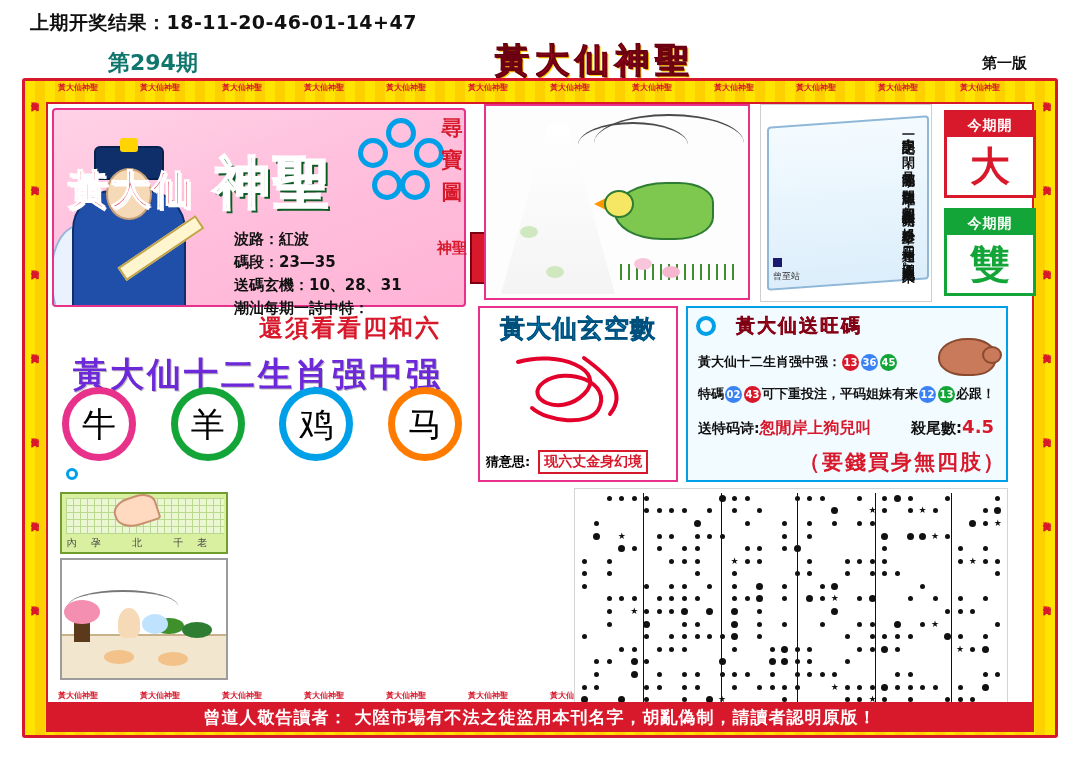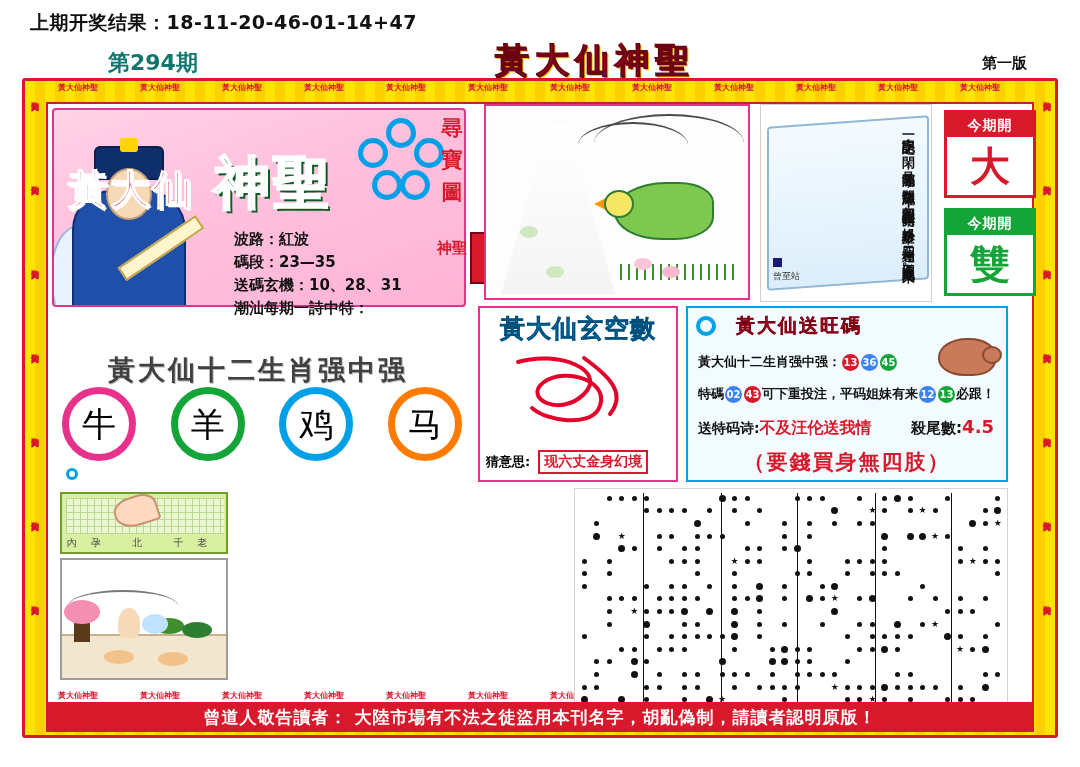--- a/index.html
+++ b/index.html
@@ -119,21 +119,21 @@
     position:absolute;left:234px;top:228px;width:230px;
     font-size:15px;color:#111;line-height:23px;font-weight:bold;
   }
   .bigline{
     position:absolute;left:232px;top:312px;width:236px;
     text-align:center;font-size:24px;font-weight:bold;color:#d8182b;
     letter-spacing:2px;
   }
   .zodiac-title{
     position:absolute;left:52px;top:352px;width:412px;text-align:center;
-    font-size:27px;font-weight:bold;color:#404040;letter-spacing:3px;
+    font-size:34px;font-weight:bold;color:#6d28d9;letter-spacing:3px;
     text-shadow:1px 1px 0 #bbb;
   }
   .zodiac-row{
     position:absolute;left:62px;top:388px;width:400px;height:72px;
     display:flex;justify-content:space-between;align-items:center;
   }
   .zcircle{
     width:74px;height:74px;border-radius:50%;
     border:7px solid #ff7b00;background:#ffffff;
     display:flex;align-items:center;justify-content:center;
@@ -287,21 +287,21 @@
   .ball.g{background:#13a538;}
   .wm-poem{
     position:absolute;left:10px;top:110px;font-size:14px;font-weight:bold;color:#111;
   }
   .wm-poem b{color:#d8182b;font-size:16px;}
   .wm-sha{
     position:absolute;right:12px;top:108px;font-size:15px;font-weight:bold;color:#111;
   }
   .wm-sha b{color:#d8182b;font-size:18px;}
   .wm-bottom{
-    position:absolute;left:0;top:140px;width:318px;text-align:center;
+    position:absolute;left:0;top:140px;width:318px;text-align:right;
     font-size:21px;font-weight:bold;color:#d8182b;letter-spacing:2px;
   }
   .pig{
     position:absolute;right:10px;top:30px;width:54px;height:34px;
     background:#c87a5a;border:2px solid #8b4a2f;border-radius:50% 45% 40% 45%;
   }
   .pig:after{
     content:"";position:absolute;right:-8px;top:6px;width:16px;height:14px;
     background:#c87a5a;border:2px solid #8b4a2f;border-radius:50%;
   }
@@ -458,20 +458,21 @@
       <div class="ring" style="left:44px;top:52px;"></div>
     </div>
   </div>
 
   <div class="infolist">
     <div>波路：紅波</div>
     <div>碼段：23—35</div>
     <div>送碼玄機：10、28、31</div>
     <div>潮汕每期一詩中特：</div>
   </div>
+  <div class="bigline">還須看看四和六</div>
   <div class="zodiac-title">黃大仙十二生肖强中强</div>
   <div class="zodiac-row">
     <div class="zcircle c1">
         <span class="zanimal">牛</span>
       </div>
     <div class="zcircle c2">
         <span class="zanimal">羊</span>
       </div>
     <div class="zcircle c3">
         <span class="zanimal">鸡</span>
@@ -542,21 +543,21 @@
 
     <div class="wm-line" style="top:40px;">
       <span>黃大仙十二生肖强中强：</span><span class="ball r">13</span><span class="ball b">36</span><span class="ball g">45</span>
     </div>
 
     <div class="wm-line" style="top:72px;">
       <span>特碼</span><span class="ball b">02</span><span class="ball r">43</span><span>可下重投注，平码姐妹有来</span><span class="ball b">12</span><span class="ball g">13</span><span>必跟！</span>
     </div>
 
     <div class="wm-poem">
-      <span>送特码诗:</span><b>不及汪伦送我情</b>
+      <span>送特码诗:</span><b>怱閒岸上狗兒叫</b>
     </div>
     <div class="wm-sha">
       <span>殺尾數:</span><b>4.5</b>
     </div>
     <div class="wm-bottom">（要錢買身無四肢）</div>
   </div>
 
   <div class="bl1">
     <div class="grid"></div>
     <div class="hand"></div>

